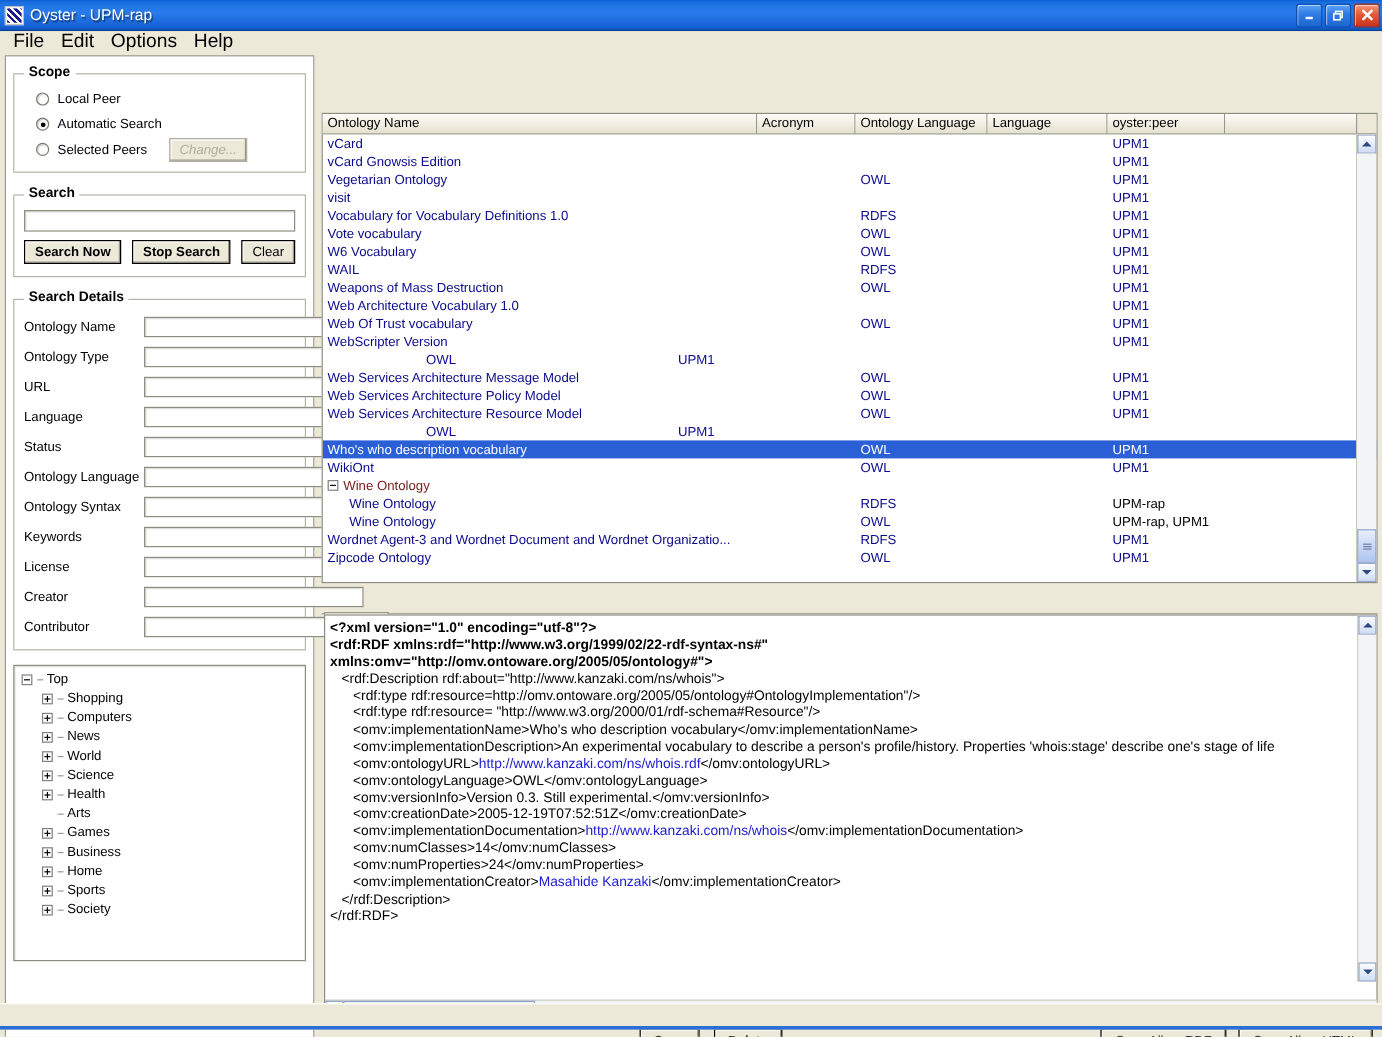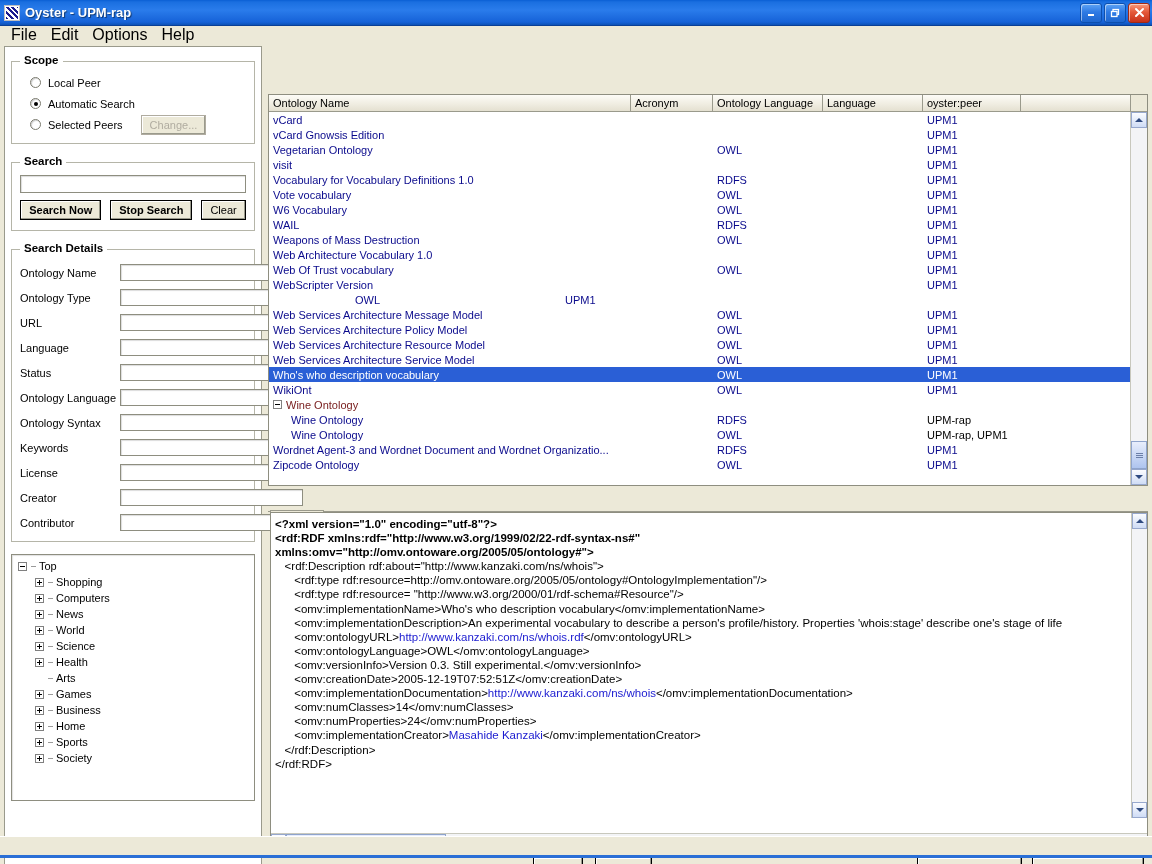--- a/index.html
+++ b/index.html
@@ -26,21 +26,21 @@
     background:#fff;
     position:relative; flex:0 0 auto;
     border:1px solid #c0c0c0;
   }
   .title-ico:before{
     content:"";position:absolute;inset:1px;
     background:
       repeating-linear-gradient(45deg,#1b1b8f 0 2px,#fff 2px 4px);
   }
   .title-text{
-    color:#fff; font-weight:bold; font-size:13px;
+    color:#fff; font-weight:normal; font-size:13px;
     text-shadow:1px 1px 1px rgba(0,0,0,.5);
     flex:1 1 auto; white-space:nowrap; overflow:hidden;
   }
   .winbtns{display:flex;gap:2px;align-items:center;}
   .wb{
     width:22px;height:20px;
     border:1px solid #0c4fae;
     border-radius:3px;
     display:flex;align-items:center;justify-content:center;
     color:#fff;font-size:11px;font-weight:bold;
@@ -347,21 +347,21 @@
         <span class="radio"></span>
         <span class="lbl">Local Peer</span>
       </div>
       <div class="radio-row">
         <span class="radio on"></span>
         <span class="lbl">Automatic Search</span>
       </div>
       <div class="radio-row">
         <span class="radio"></span>
         <span class="lbl">Selected Peers</span>
-        <button class="btn disabled" style="margin-left:18px;">Change...</button>
+        <button class="btn disabled" style="margin-left:18px;font-style:italic;">Change...</button>
       </div>
     </div>
 
     <div class="grp" style="margin-top:18px;padding:12px 8px 10px 8px;">
       <div class="grp-title">Search</div>
       <input class="txtin searchbox" type="text" value="" style="">
       <div class="searchbtns">
         <button class="btn bold">Search Now</button>
         <button class="btn bold">Stop Search</button>
         <button class="btn">Clear</button>
@@ -621,21 +621,20 @@
           </div>
           <div class="trow">
             <div class="c" style="width: 362px;">Web Services Architecture Resource Model</div>
             <div class="c" style="width: 82px;"></div>
             <div class="c" style="width: 110px;">OWL</div>
             <div class="c" style="width: 100px;"></div>
             <div class="c" style="width: 98px;">UPM1</div>
             <div class="c" style="width: 110px;"></div>
           </div>
           <div class="trow">
-            <div class="c" style="width: 362px;">Web Services Architecture Service Model</div>
             <div class="c" style="width: 82px;"></div>
             <div class="c" style="width: 110px;">OWL</div>
             <div class="c" style="width: 100px;"></div>
             <div class="c" style="width: 98px;">UPM1</div>
             <div class="c" style="width: 110px;"></div>
           </div>
           <div class="trow sel">
             <div class="c" style="width: 362px;">Who's who description vocabulary</div>
             <div class="c" style="width: 82px;"></div>
             <div class="c" style="width: 110px;">OWL</div>

